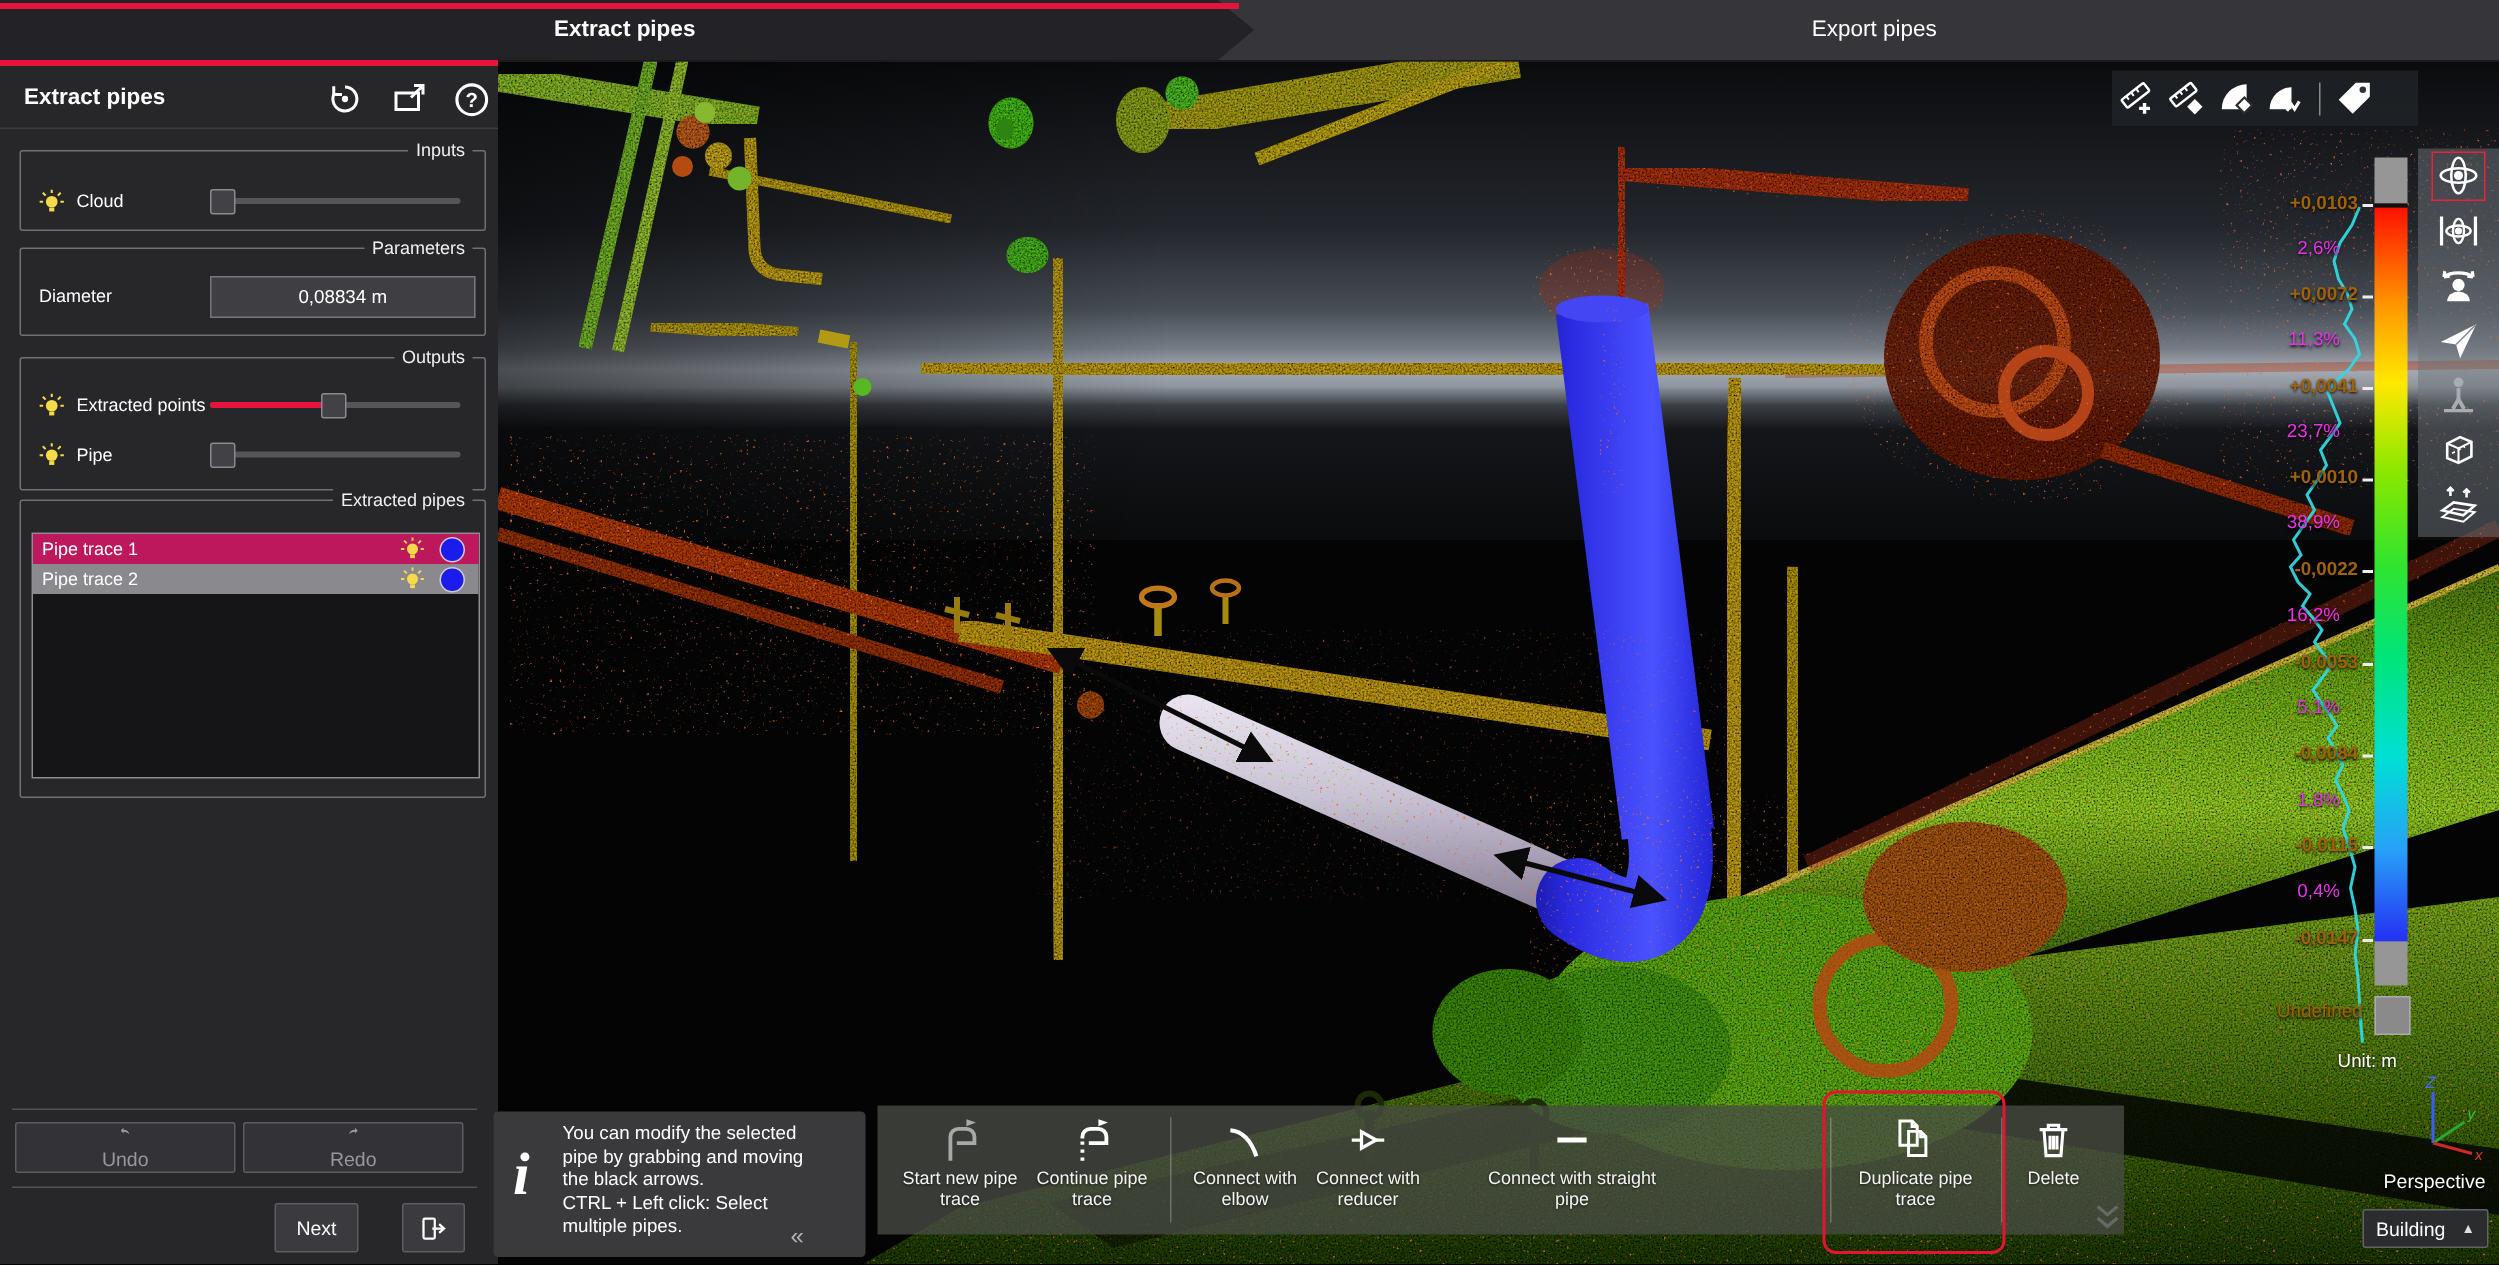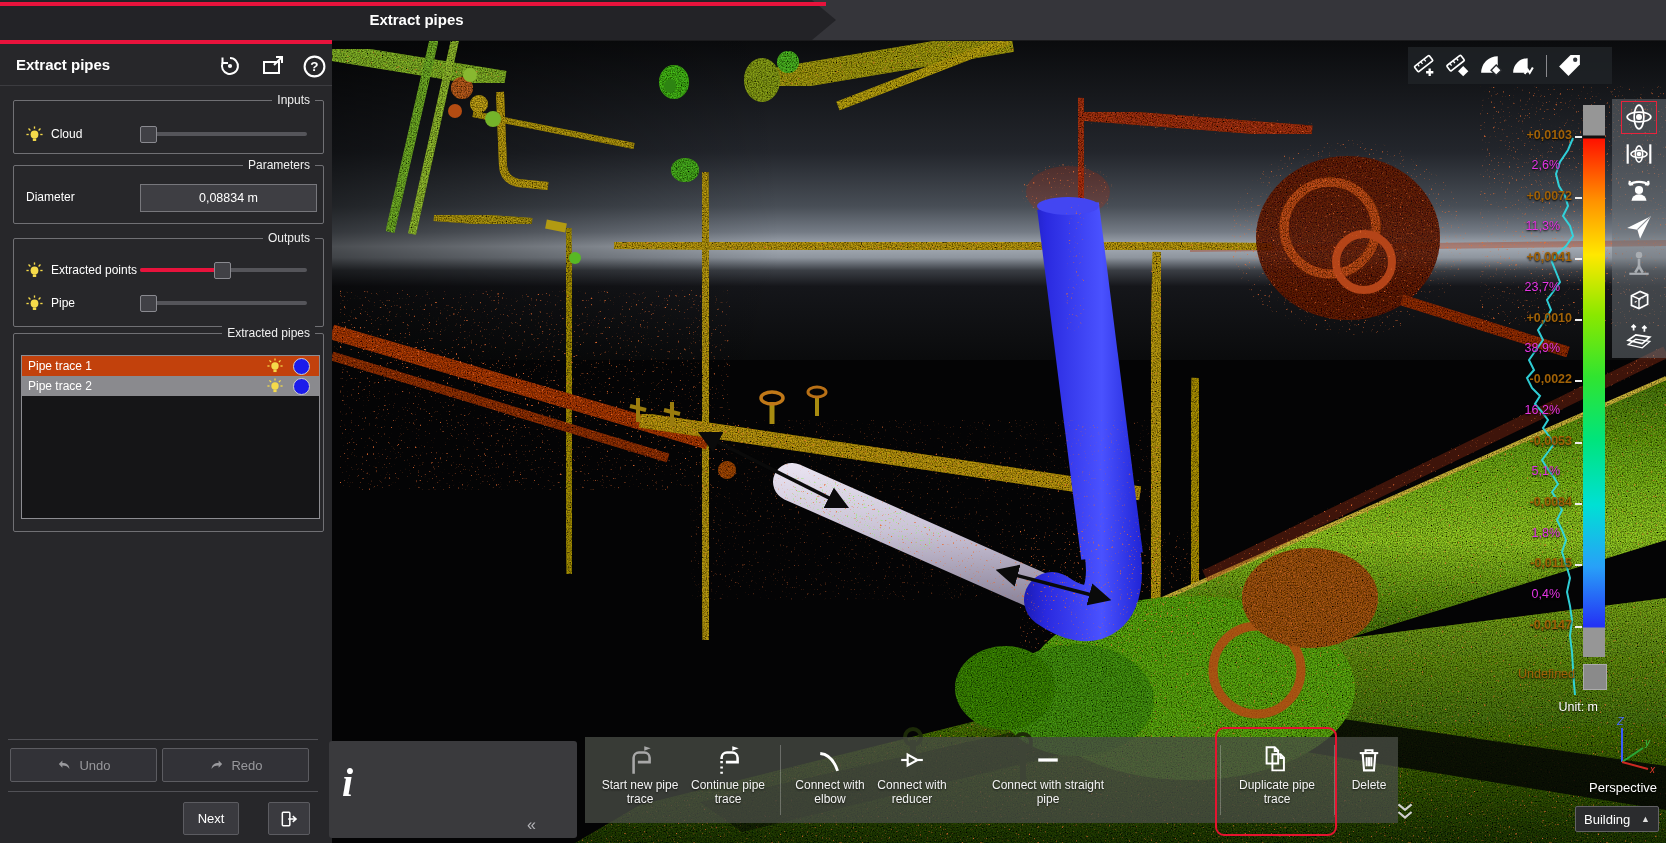--- a/index.html
+++ b/index.html
@@ -32,21 +32,21 @@
   .sthumb{position:absolute;top:0;width:15px;height:15px;background:#414146;border:1px solid #8a8a90;border-radius:2px;}
   .dlabel{position:absolute;left:12px;top:24px;font-size:12px;color:#fff;}
   .dbox{position:absolute;left:126px;right:6px;top:18px;height:26px;background:#3e3e43;border:1px solid #77777c;
         text-align:center;line-height:26px;font-size:12.5px;color:#fff;}
   .plist{position:absolute;left:7px;top:21px;width:297px;height:162px;background:#151517;border:1px solid #8d8d92;}
   .lrow{display:flex;align-items:center;height:20px;padding-left:6px;font-size:12px;color:#fff;}
   .lrow .sp{margin-left:auto;}
   .ccircle{width:15px;height:15px;border-radius:50%;background:#1b1beb;border:1px solid #cfcfcf;margin:0 9px 0 10px;}
   .hsep{position:absolute;left:8px;right:14px;height:1px;background:#515156;}
   .sbtn{position:absolute;display:flex;align-items:center;justify-content:center;gap:6px;background:#323237;
-        border:1px solid #5c5c61;border-radius:2px;color:#98989c;font-size:13px;cursor:pointer;}
+        border:1px solid #5c5c61;border-radius:2px;color:#98989c;font-size:13px;cursor:pointer;flex-direction:column;}
   .sbtn.en{color:#fff;background:#3a3a3f;}
 
   
   .infobox{position:absolute;left:329px;top:741px;width:248px;height:97px;background:#3a3a3d;border-radius:3px;}
   .iglyph{position:absolute;left:13px;top:22px;font-family:"Liberation Serif",serif;font-style:italic;font-weight:bold;
           font-size:40px;color:#fff;line-height:1;}
   .ilines{position:absolute;left:46px;top:7px;font-size:12.5px;line-height:15.6px;color:#fff;}
   .ichev{position:absolute;left:198px;top:76px;color:#b4b4b8;font-size:16px;line-height:16px;cursor:pointer;}
 
   
@@ -283,20 +283,23 @@
       <path d="M1573,138 L1568,150 L1560,162 L1556,174 L1559,186 L1565,196 L1568,206 L1563,216 L1570,226 L1573,236
                L1566,246 L1557,254 L1552,262 L1556,272 L1560,282 L1553,292 L1547,300 L1551,310 L1545,320 L1538,330
                L1543,340 L1536,350 L1529,360 L1534,370 L1527,378 L1532,388 L1540,396 L1535,404 L1542,412 L1548,420
                L1543,428 L1549,436 L1554,444 L1548,452 L1542,460 L1547,468 L1553,476 L1558,484 L1552,492 L1557,500
                L1562,510 L1557,520 L1562,530 L1566,540 L1562,552 L1566,564 L1570,578 L1567,592 L1570,606 L1572,620
                L1570,636 L1572,652 L1573,668 L1574,684 L1575,695" fill="none" stroke="#30d8e0" stroke-width="2" opacity="0.95"></path>
     </g>
   </svg>
 
   <div class="wizbar" style="z-index:3;">
+    <div class="wizlab" style="left:833px;width:833px;">
+      <span>Export pipes</span>
+    </div>
     <div class="wiztab-active"></div>
     <div class="wizlab b" style="left:0;width:833px;">
       <span>Extract pipes</span>
     </div>
     <div class="redtop"></div>
   </div>
 
   <aside class="sidebar" style="z-index:4;">
     <div class="accent"></div>
     <div class="phead">
@@ -387,21 +390,21 @@
         <div class="slider">
           <div class="strack"></div>
           <div class="sthumb" style="left:0;"></div>
         </div>
       </div>
     </div>
 
     <div class="group" style="top:293px;height:197px;">
       <span class="glabel">Extracted pipes</span>
       <div class="plist">
-        <div class="lrow" style="background:#c2410c;">
+        <div class="lrow" style="background:#be185d;">
           <span>Pipe trace 1</span>
           <span class="sp"></span>
           <svg width="16" height="16" viewBox="0 0 20 20">
             <g stroke="#f5da4a" stroke-width="1.6">
               <line x1="10" y1="0.5" x2="10" y2="3.2"></line>
                 <line x1="3" y1="3" x2="5.2" y2="5.2"></line>
               <line x1="17" y1="3" x2="14.8" y2="5.2"></line>
                 <line x1="0.5" y1="10" x2="3.2" y2="10"></line>
               <line x1="16.8" y1="10" x2="19.5" y2="10"></line>
             </g>
@@ -449,24 +452,31 @@
     <button class="sbtn en" style="left:268px;top:762px;width:42px;height:33px;">
       <svg width="20" height="20" viewBox="0 0 24 24">
         <rect x="4" y="4" width="9" height="16" rx="1" fill="none" stroke="#fff" stroke-width="1.8"></rect>
         <path d="M11 12 h9 M16.5 8.5 L20.5 12 L16.5 15.5" fill="none" stroke="#fff" stroke-width="1.8"></path>
       </svg>
     </button>
   </aside>
 
   <div class="infobox" style="z-index:5;">
     <div class="iglyph">i</div>
+    <div class="ilines">
+      <div>You can modify the selected</div>
+      <div>pipe by grabbing and moving</div>
+      <div>the black arrows.</div>
+      <div>CTRL + Left click: Select</div>
+      <div>multiple pipes.</div>
+    </div>
     <div class="ichev">«</div>
   </div>
 
-  <div class="pipebar" style="z-index:5;">
+  <div class="pipebar" style="z-index:5;padding-left:18px;">
 
     <div class="pbtn" style="left:7px;width:96px;">
       <div class="picon">
           <svg width="30" height="32" viewBox="0 0 28 30">
         <path d="M8 28 V13 a5 5 0 0 1 5 -5 h5 a5 5 0 0 1 5 5 v4 h-11" fill="none" stroke="#a8a8a8" stroke-width="2.4"></path>
         <path d="M18 8 V2 l6 2 -6 2.4" fill="#a8a8a8"></path>
       </svg>
         </div>
       <div class="plabel">
           <div>Start new pipe</div>

